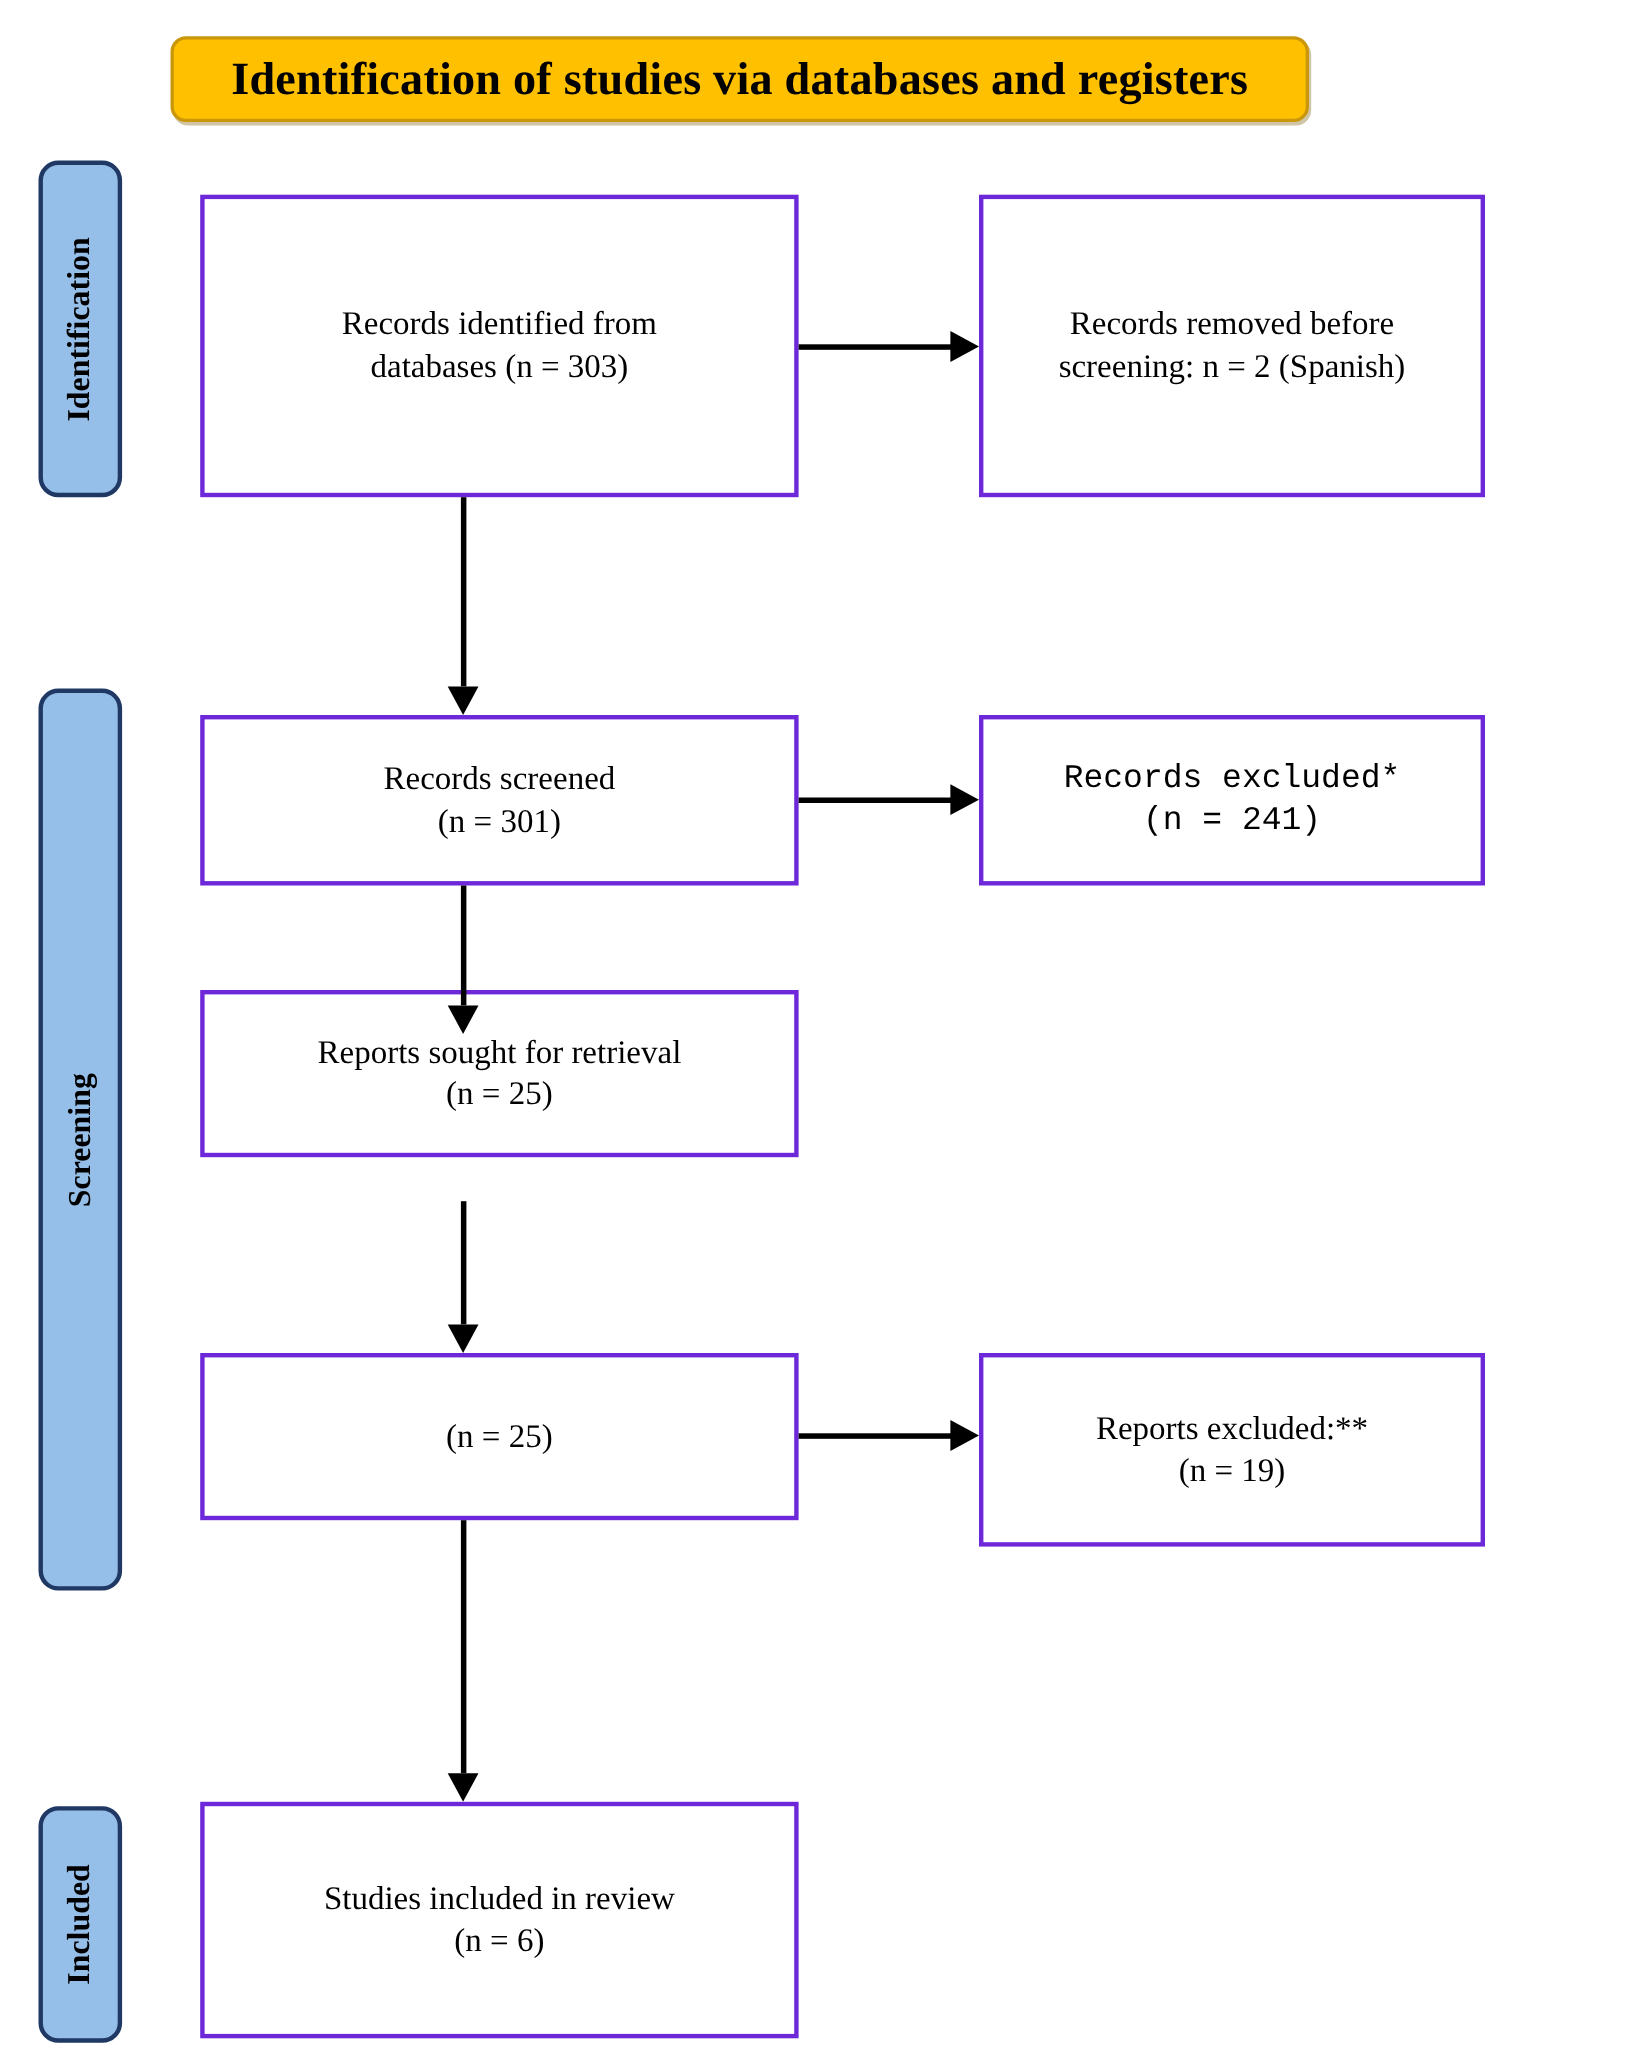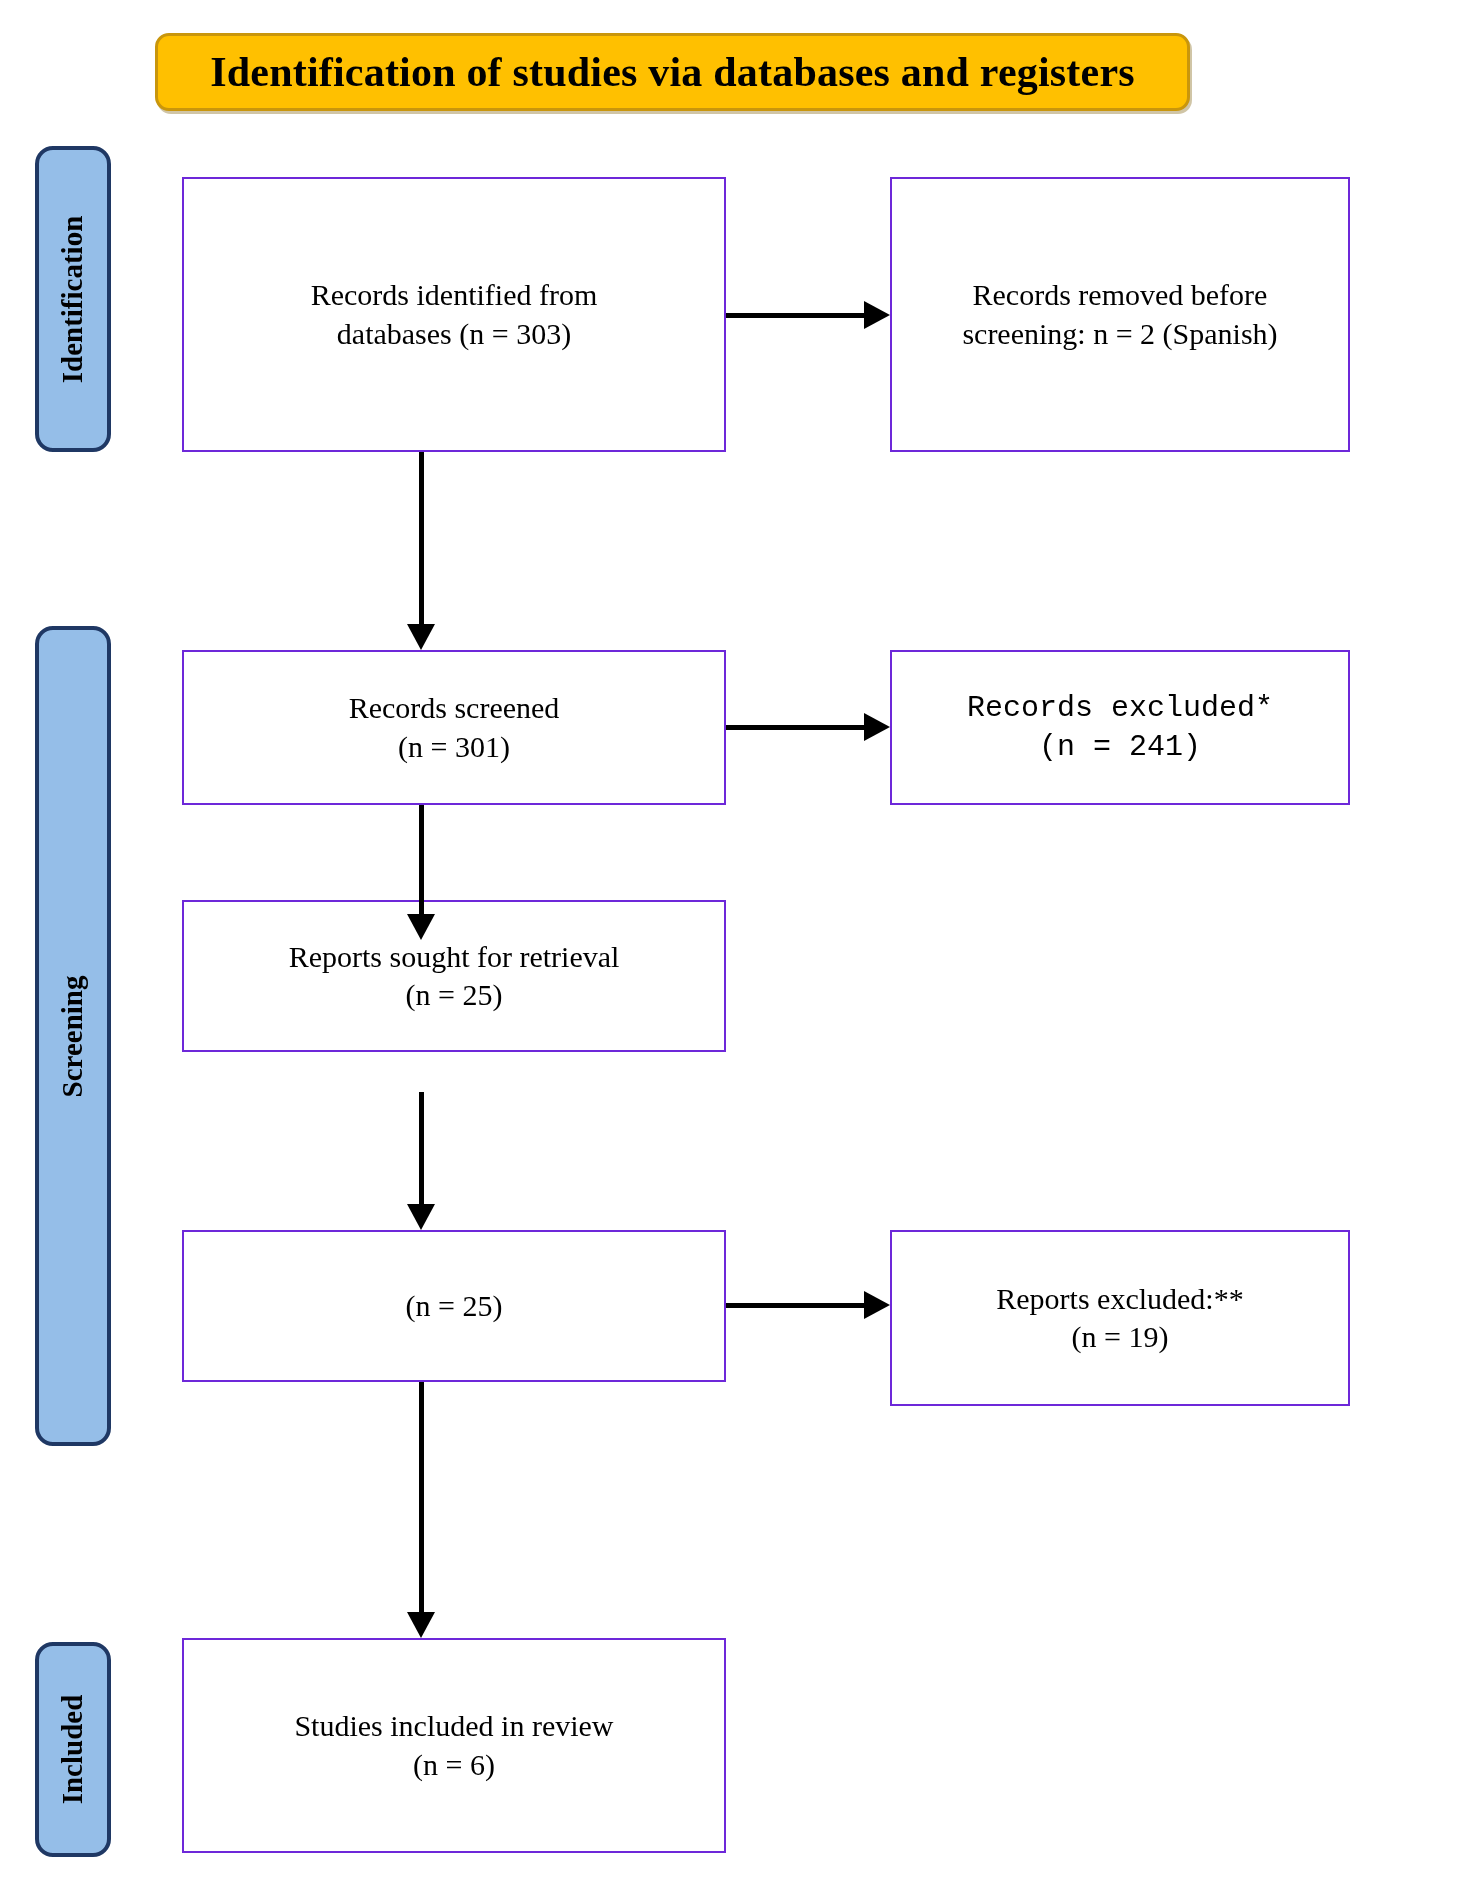--- a/index.html
+++ b/index.html
@@ -67,21 +67,21 @@
     line-height: 1;
   }
   #phase-identification { top: 146px;  height: 306px; }
   #phase-screening     { top: 626px;  height: 820px; }
   #phase-included      { top: 1642px; height: 215px; }
 
   
   .box {
     position: absolute;
     background: #ffffff;
-    border: 2px solid #6d28d9;
+    border: 4px solid #6d28d9;
     box-sizing: border-box;
     display: flex;
     align-items: center;
     justify-content: center;
     text-align: center;
     padding: 4px 10px;
   }
   .box-text {
     font-size: 30px;
     line-height: 1.28;

